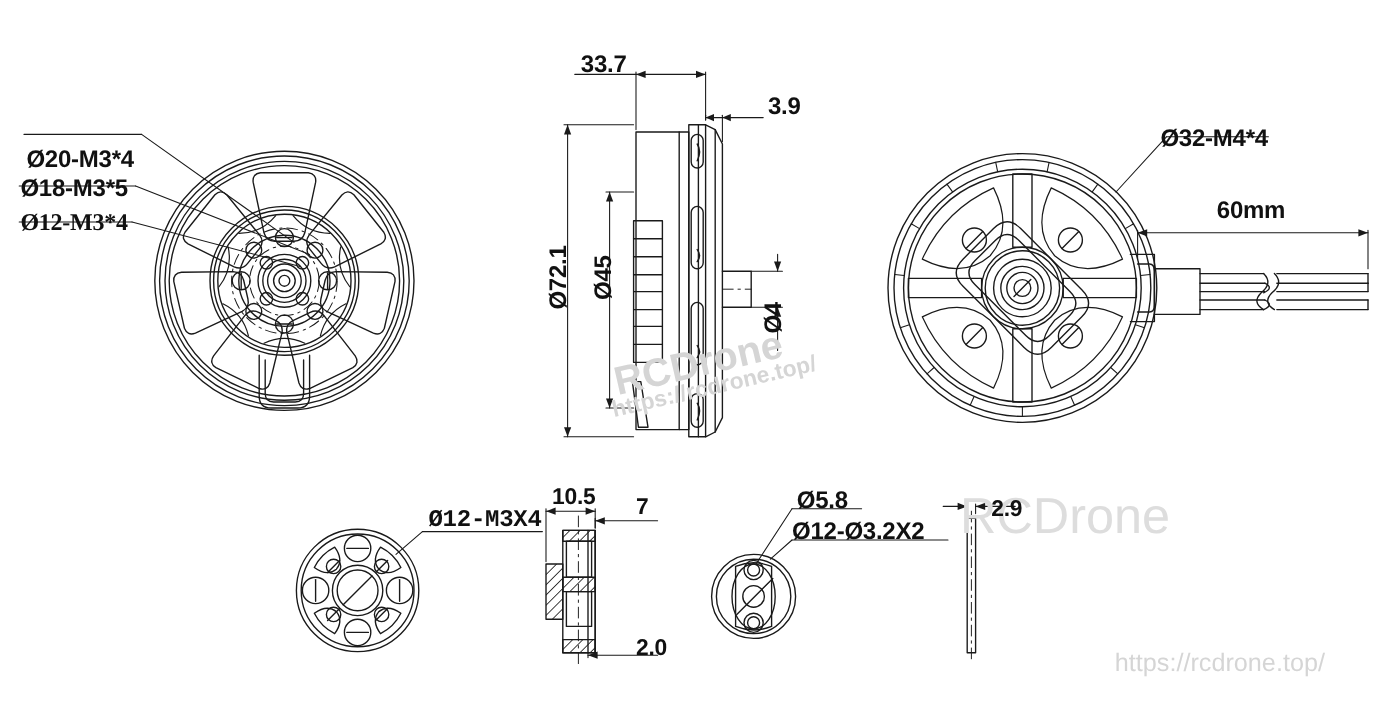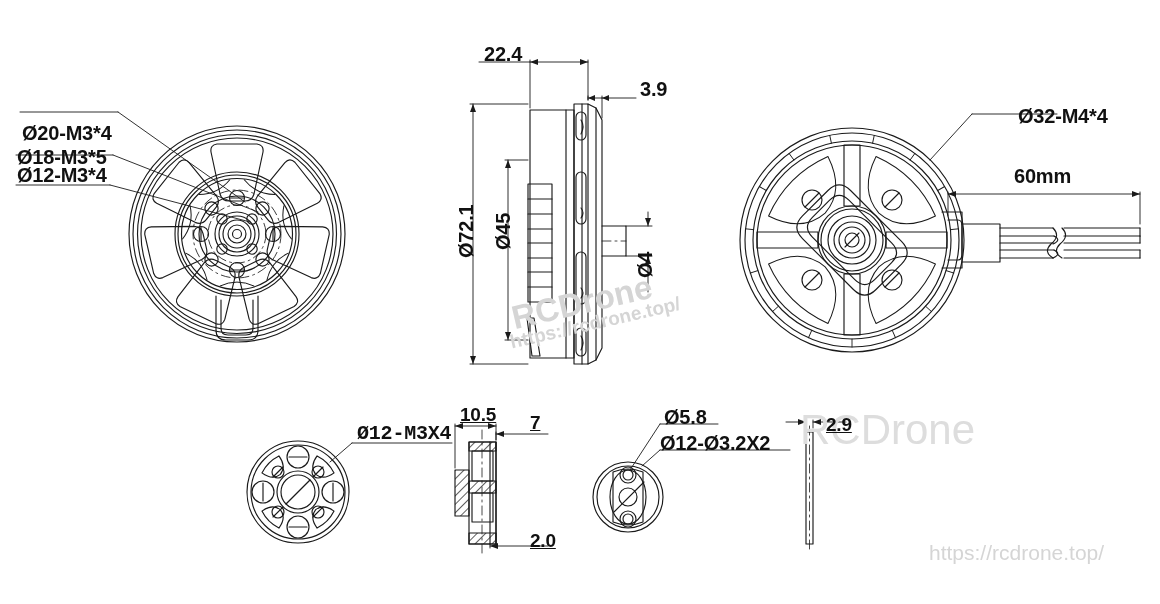--- a/index.html
+++ b/index.html
@@ -27,21 +27,21 @@
   }
   .dimtext {
     position: absolute;
     font-family: "Liberation Sans", sans-serif;
     font-weight: bold;
     color: #111111;
     white-space: nowrap;
     letter-spacing: -0.2px;
   }
   .dimtext.sz20 { font-size: 20px; }
-  .dimtext.sz19 { font-size: 19px; text-decoration: underline; }
+  .dimtext.sz19 { font-size: 19px; }
   .rot90 {
     transform: rotate(-90deg);
     transform-origin: left top;
   }
   .wm {
     position: absolute;
     color: #d8d8d8;
     font-family: "Liberation Sans", sans-serif;
     white-space: nowrap;
     user-select: none;
@@ -586,33 +586,33 @@
   <div class="wm wm-rot wm-mid2" style="left:508px; top:332px;">https://rcdrone.top/</div>
 
   <div class="wm wm-big" style="left:800px; top:406px;">RCDrone</div>
 
   <div class="wm wm-url" style="left:929px; top:541px;">https://rcdrone.top/</div>
 
   <div class="dimtext sz20" style="left:22px; top:103px;margin-top:19px;">Ø20-M3*4</div>
 
   <div class="dimtext sz20" style="left:17px; top:146px;">Ø18-M3*5</div>
 
-  <div class="dimtext sz20" style="left:17px; top:164px;">Ø12-M3*4</div>
-
-  <div class="dimtext sz20" style="left:484px; top:43px;">22.4</div>
+  <div class="dimtext sz20" style="left:17px; top:175px;font-family:Liberation Serif, serif;">Ø12-M3*4</div>
+
+  <div class="dimtext sz20" style="left:484px; top:43px;">33.7</div>
 
   <div class="dimtext sz20" style="left:640px; top:78px;">3.9</div>
 
   <div class="dimtext sz20 rot90" style="left:455px; top:258px;">Ø72.1</div>
 
   <div class="dimtext sz20 rot90" style="left:492px; top:250px;">Ø45</div>
 
   <div class="dimtext sz20 rot90" style="left:634px; top:278px;">Ø4</div>
 
-  <div class="dimtext sz20" style="left:1018px; top:105px;">Ø32-M4*4</div>
+  <div class="dimtext sz20" style="left:967px; top:105px;">Ø32-M4*4</div>
 
   <div class="dimtext sz20" style="left:1014px; top:165px;">60mm</div>
 
   <div class="dimtext sz20" style="left:357px; top:422px;font-family:Liberation Mono, monospace;">Ø12-M3X4</div>
 
   <div class="dimtext sz19" style="left:460px; top:404px;">10.5</div>
 
   <div class="dimtext sz19" style="left:530px; top:412px;">7</div>
 
   <div class="dimtext sz19" style="left:530px; top:530px;">2.0</div>

